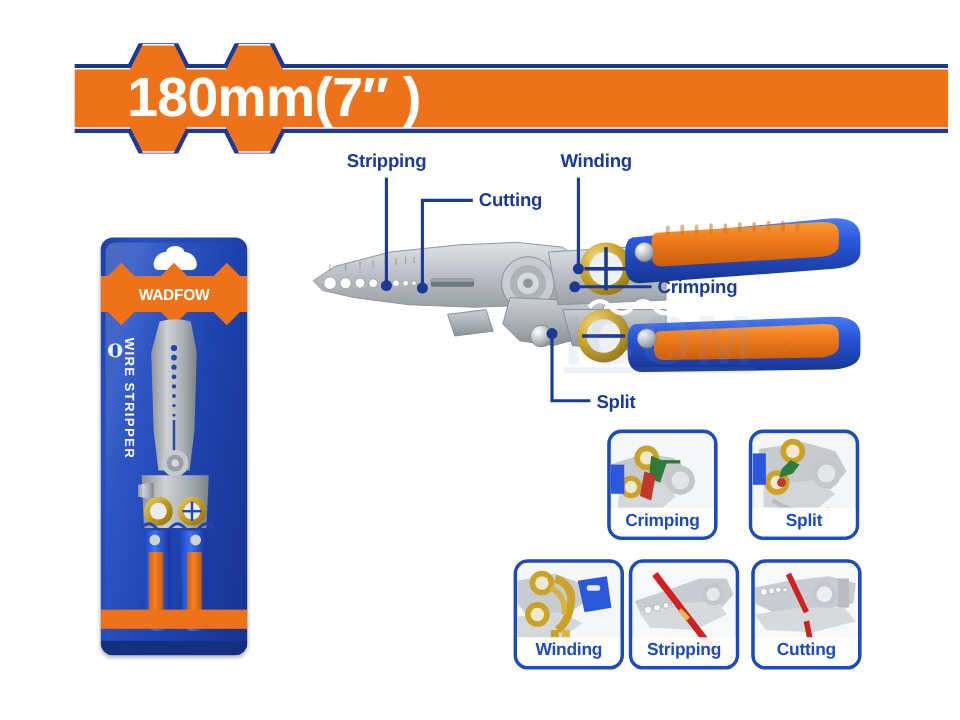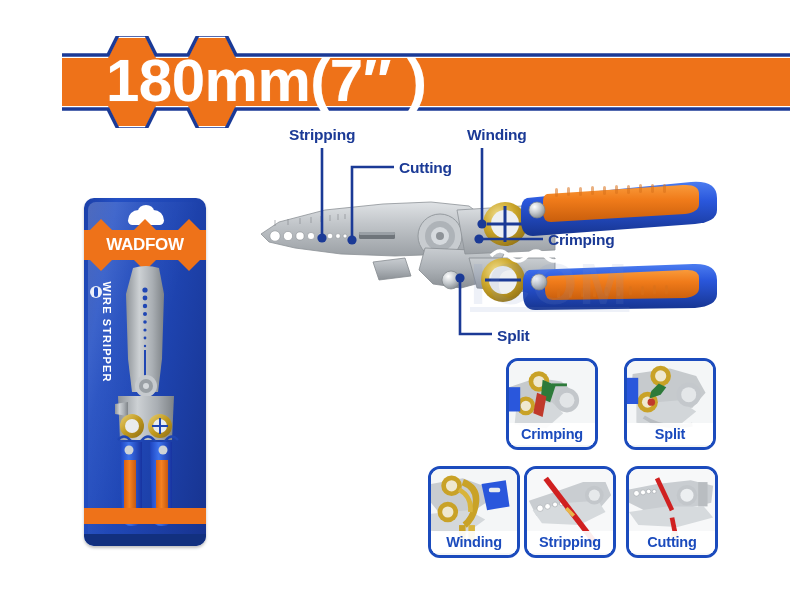--- a/index.html
+++ b/index.html
@@ -9,21 +9,21 @@
     font-family: "Liberation Sans", sans-serif;
     overflow: hidden;
   }
   .page { position: relative; width: 800px; height: 600px; background: #fff; }
 
   
   .banner { position: absolute; left: 62px; top: 36px; width: 728px; height: 92px; }
   .banner svg { display: block; }
   .banner-title {
     position: absolute; left: 44px; top: 16px;
-    font-size: 60px; font-weight: bold; color: #ffffff;
+    font-size: 46px; font-weight: bold; color: #ffffff;
     letter-spacing: -0.5px; white-space: nowrap;
     line-height: 58px;
     text-shadow: 0 0 1px rgba(255,255,255,.4);
     text-align: center;
   }
 
   
   .pack { position: absolute; left: 84px; top: 198px; width: 122px; height: 348px; }
   .pack-card {
     position: absolute; inset: 0;
@@ -55,21 +55,21 @@
   }
   .star-pt {
     position: absolute; width: 0; height: 0;
     border-left: 11px solid transparent; border-right: 11px solid transparent;
   }
   .star-up { border-bottom: 11px solid #ee7219; top: -11px; }
   .star-dn { border-top: 11px solid #ee7219; bottom: -11px; }
   .brand-text {
     position: absolute; left: 0; top: 0; width: 122px; height: 30px;
     display: flex; align-items: center; justify-content: center;
-    color: #fff; font-weight: bold; font-size: 17px; letter-spacing: -0.3px;
+    color: #fff; font-weight: bold; font-size: 13px; letter-spacing: -0.3px;
   }
   .side-label {
     position: absolute; left: -37px; top: 128px; width: 120px;
     transform: rotate(90deg); transform-origin: center;
     color: #fff; font-weight: bold; font-size: 11px; letter-spacing: 1.1px;
     text-align: center; white-space: nowrap;
   }
   .side-mark {
     position: absolute; left: 6px; top: 88px; width: 12px; height: 12px;
     border-radius: 50%; background: #fff; opacity: .9;

